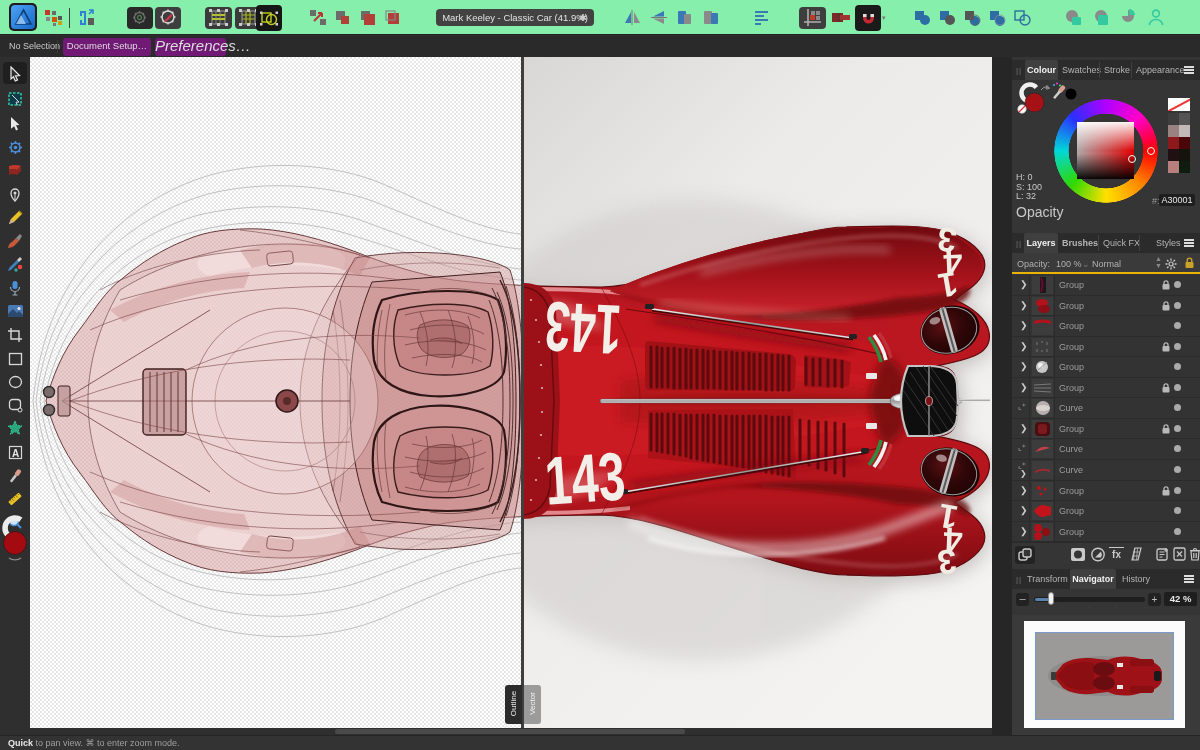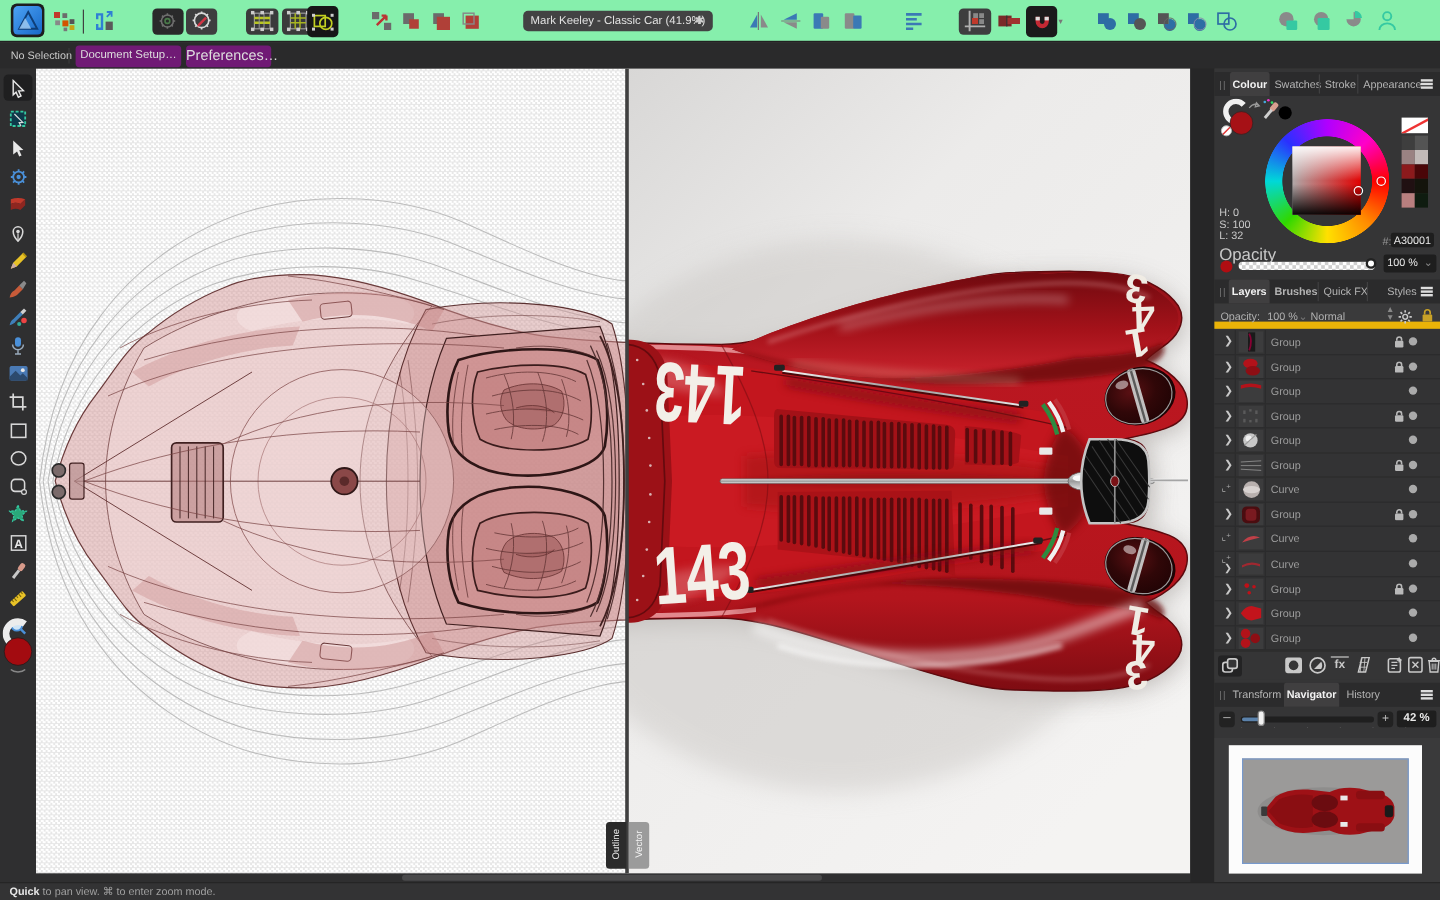--- a/index.html
+++ b/index.html
@@ -240,21 +240,21 @@
   <svg class="abs" style="left:1146px;top:7px;" width="20" height="20" viewBox="0 0 20 20">
         <circle cx="10" cy="6.5" r="3.4" fill="none" stroke="#35c9a2" stroke-width="1.6"></circle>
         <path d="M3.5 18 a6.5 5.5 0 0 1 13 0" fill="none" stroke="#35c9a2" stroke-width="1.6"></path>
       </svg>
 </div>
 
 <div id="subbar">
   <div class="lbl">No Selection</div>
   <div style="position:absolute;left:57px;top:4px;width:1px;height:13px;background:#3a3a3a;"></div>
   <div class="sbtn" style="left:63px;width:88px;padding:0;font-size:9.5px;">Document Setup…</div>
-  <div class="sbtn" style="left:155px;width:71px;padding:0;font-size:12px;">Preferences…</div>
+  <div class="sbtn" style="left:155px;width:71px;padding:0;font-size:15px;font-style:italic;">Preferences…</div>
 </div>
 
 <div id="tools">
   <div class="abs" style="left:3px;top:5px;width:24px;height:22px;background:#1f1f20;border-radius:4px;"></div>
   <div class="tool" style="top:5px;">
         <svg width="15" height="16" viewBox="0 0 15 16">
           <path d="M3 1 L11.5 9.5 L7.5 9.8 L9.5 14 L7.3 15 L5.4 10.8 L3 13 Z" fill="#2d2d2e" stroke="#e8e8e8" stroke-width="1.2"></path>
         </svg>
       </div>
   <div class="tool" style="top:30px;">
@@ -763,38 +763,32 @@
           <div class="abs" style="left:11px;top:36px;width:11px;height:12px;background:#14140c;"></div>
       <div class="abs" style="left:0;top:48px;width:11px;height:12px;background:#b97f7f;"></div>
           <div class="abs" style="left:11px;top:48px;width:11px;height:12px;background:#0f1c10;"></div>
     </div>
 
     <div class="abs" style="left:4px;top:93px;font-size:9px;color:#c9c9c9;line-height:9.5px;">H: 0<br>S: 100<br>L: 32</div>
     <div class="abs" style="left:140px;top:116px;font-size:9px;color:#999;">#:</div>
     <div class="abs" style="left:147px;top:114px;width:36px;height:12px;background:#1e1e1e;border-radius:2px;color:#e8e8e8;font-size:9px;text-align:center;line-height:12px;">A30001</div>
     <div class="abs" style="left:4px;top:124px;font-size:14px;color:#c9c9c9;">Opacity</div>
   </div>
-  <div id="oparow" style="position:absolute;left:0;top:153px;width:188px;height:22px;">
-    <div class="abs" style="left:5px;top:7px;width:10px;height:10px;border-radius:50%;background:#b00d12;"></div>
-    <div class="abs" style="left:20px;top:8px;width:114px;height:7px;border-radius:4px;background:repeating-conic-gradient(#fff 0% 25%,#cfcfcf 0% 50%);background-size:6px 6px;"></div>
-    <div class="abs" style="left:126px;top:5px;width:9px;height:9px;background:#fff;border:2px solid #222;border-radius:50%;"></div>
-    <div class="abs" style="left:141px;top:2px;width:44px;height:15px;background:#1e1e1e;border-radius:2px;color:#e8e8e8;font-size:9px;line-height:15px;text-align:center;">100 %&nbsp;&nbsp;<span style="color:#888;">⌄</span></div>
-  </div>
 
   <div class="tabbar" style="top:176px;">
     <div class="vh">||</div>
     <div class="tab act" style="left:12px;width:34px;">Layers</div>
     <div class="tab" style="left:50px;font-weight:bold;">Brushes</div>
     <div class="seph" style="left:86px;top:2px;height:16px;"></div>
     <div class="tab" style="left:91px;">Quick FX</div>
     <div class="seph" style="left:127px;top:2px;height:16px;"></div>
     <div class="tab" style="left:144px;">Styles</div>
     <div class="hamb"></div>
   </div>
-  <div id="layrow" style="position:absolute;left:0;top:196px;width:188px;height:21px;background:#3a3a3b;border-bottom:6px solid #eab308;font-size:9.5px;color:#b0b0b0;">
+  <div id="layrow" style="position:absolute;left:0;top:196px;width:188px;height:21px;background:#3a3a3b;border-bottom:2px solid #eab308;font-size:9.5px;color:#b0b0b0;">
     <span class="abs" style="left:5px;top:6px;font-size:9px;">Opacity:</span>
     <span class="abs" style="left:44px;top:6px;font-size:9px;">100 %</span>
     <span class="abs" style="left:70px;top:6px;color:#777;font-size:9px;">⌄</span>
     <span class="abs" style="left:80px;top:6px;font-size:9px;">Normal</span>
     <span class="abs" style="left:143px;top:2px;color:#888;font-size:7px;">▲<br>▼</span>
     <svg class="abs" style="left:153px;top:5px;" width="12" height="12" viewBox="0 0 12 12">
           <circle cx="6" cy="6" r="2" fill="none" stroke="#c9c9c9" stroke-width="1.2"></circle>
           <g stroke="#c9c9c9" stroke-width="1.4">
             <path d="M6 0.5 v2 M6 9.5 v2 M0.5 6 h2 M9.5 6 h2 M2.1 2.1 l1.4 1.4 M8.5 8.5 l1.4 1.4 M9.9 2.1 L8.5 3.5 M3.5 8.5 L2.1 9.9"></path>
           </g>

